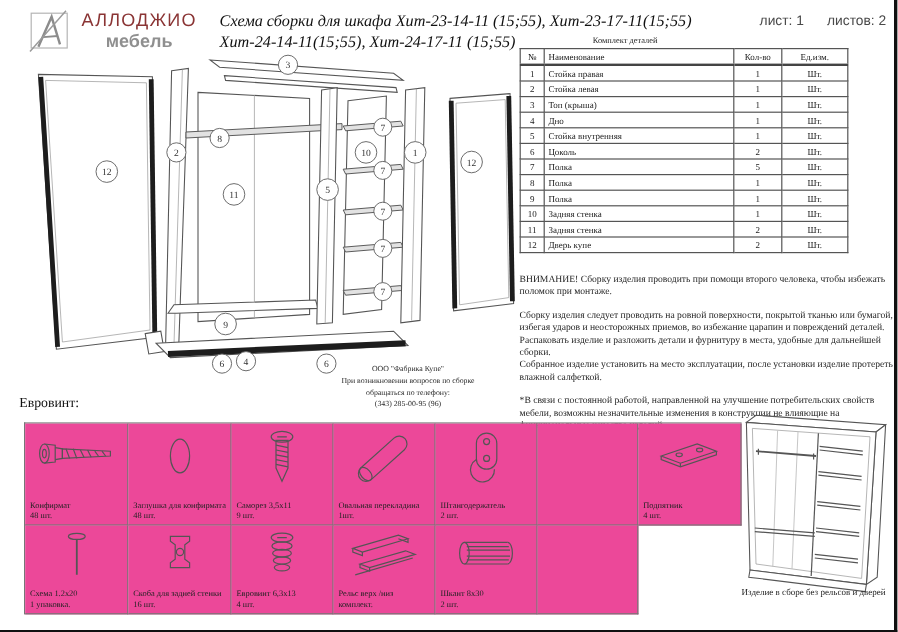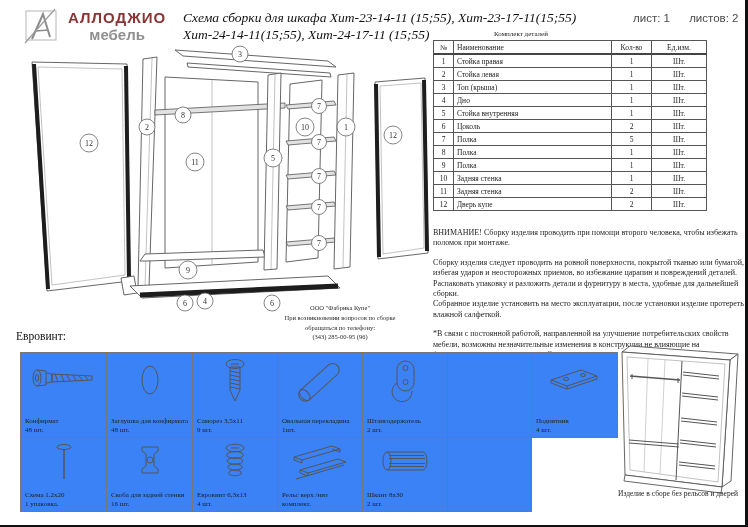--- a/index.html
+++ b/index.html
@@ -2,21 +2,21 @@
 <html><head>
 <meta charset="utf-8">
 <style>
   html,body{margin:0;padding:0;background:#fff;}
   .page{position:relative;width:748px;height:527px;background:#fff;overflow:hidden;
         font-family:"Liberation Serif",serif;color:#1a1a1a;
         border-right:3px solid #101010;border-bottom:2px solid #101010;box-sizing:border-box;}
   
   .logo{position:absolute;left:22px;top:6px;display:flex;align-items:center;gap:6px;}
   .logo-txt{display:flex;flex-direction:column;line-height:17px;}
-  .logo-l1{font-family:"Liberation Sans",sans-serif;font-weight:bold;font-size:15px;letter-spacing:1px;color:#8a3434;}
+  .logo-l1{font-family:"Liberation Sans",sans-serif;font-weight:normal;font-size:15px;letter-spacing:1px;color:#8a3434;}
   .logo-l2{font-family:"Liberation Sans",sans-serif;font-weight:bold;font-size:15px;color:#8f8f8f;text-align:center;}
   .title{position:absolute;left:183px;top:9px;font-size:13.5px;line-height:17px;color:#111;font-style:italic;}
   .sheetinfo{position:absolute;left:633px;top:12px;font-family:"Liberation Sans",sans-serif;font-size:11.5px;color:#4a4a4a;white-space:nowrap;}
   .sheetinfo span+span{margin-left:16px;}
   
   .pt-caption{position:absolute;left:456px;top:30px;font-size:7px;color:#222;padding-left:38px;}
   .parts{position:absolute;left:433px;top:40px;border-collapse:collapse;font-size:7.5px;color:#222;}
   .parts td,.parts th{border:1px solid #555;padding:0 3px;height:12px;font-weight:normal;white-space:nowrap;}
   .parts th{border-bottom:2px solid #444;text-align:left;}
   .parts .c{text-align:center;}
@@ -35,21 +35,21 @@
   .thin{fill:none;stroke:#999;stroke-width:0.6;}
   .thick{stroke:#1d1d1d;stroke-width:4;fill:none;}
   .thick5{stroke:#1d1d1d;stroke-width:5;fill:none;}
   .co{fill:#fff;stroke:#666;stroke-width:0.8;}
   .cot{font-family:"Liberation Serif",serif;font-size:8px;fill:#333;text-anchor:middle;}
   
   .hw-title{position:absolute;left:16px;top:330px;font-size:11.5px;color:#111;}
   .hwgrid{position:absolute;left:20px;top:352px;width:597px;display:grid;
           grid-template-columns:86px 86px 85px 85px 85px 84px 1fr;
           grid-template-rows:85px 74px;border-left:1px solid #777;border-top:1px solid #777;}
-  .hw{position:relative;border-right:1px solid #777;border-bottom:1px solid #777;overflow:hidden;background:#3b82f6;}
+  .hw{position:relative;border-right:1px solid #777;border-bottom:1px solid #777;overflow:hidden;background:#ec4899;}
   .hwi{display:block;margin:3px auto 0 auto;}
   .hwl{position:absolute;left:4px;right:1px;bottom:2px;font-size:7px;line-height:1.3;color:#222;}
   
   .assembled{position:absolute;left:610px;top:336px;}
   .as-caption{position:absolute;left:608px;top:489px;width:140px;text-align:center;font-size:7.5px;color:#222;}
   svg{shape-rendering:geometricPrecision;}
   .stroke{fill:none;stroke:#555;stroke-width:1;}
   .stroke15{fill:none;stroke:#555;stroke-width:1.5;}
   .faint{fill:none;stroke:#bbb;stroke-width:0.7;}
 </style>
@@ -167,21 +167,21 @@
           <td class="l">Дверь купе</td>
           <td class="c">2</td>
           <td class="c">Шт.</td>
         </tr>
   </tbody>
     </table>
 
   <div class="notes">
     <p class="warn">ВНИМАНИЕ! Сборку изделия проводить при помощи второго человека, чтобы избежать поломок при монтаже.</p>
     <p class="b">Сборку изделия следует проводить на ровной поверхности, покрытой тканью или бумагой, избегая ударов и неосторожных приемов, во избежание царапин и повреждений деталей.</p>
-    <p class="b">Распаковать упаковку и разложить детали и фурнитуру в места, удобные для дальнейшей сборки.</p>
+    <p class="b">Распаковать изделие и разложить детали и фурнитуру в места, удобные для дальнейшей сборки.</p>
     <p class="b">Собранное изделие установить на место эксплуатации, после установки изделие протереть влажной салфеткой.</p>
     <p class="foot">*В связи с постоянной работой, направленной на улучшение потребительских свойств мебели, возможны незначительные изменения в конструкции не влияющие на функциональные качества изделий.</p>
   </div>
 
   <div class="factory">
     <div>ООО "Фабрика Купе"</div>
     <div>При возникновении вопросов по сборке</div>
     <div>обращаться по телефону:</div>
     <div>(343) 285-00-95 (96)</div>
   </div>

